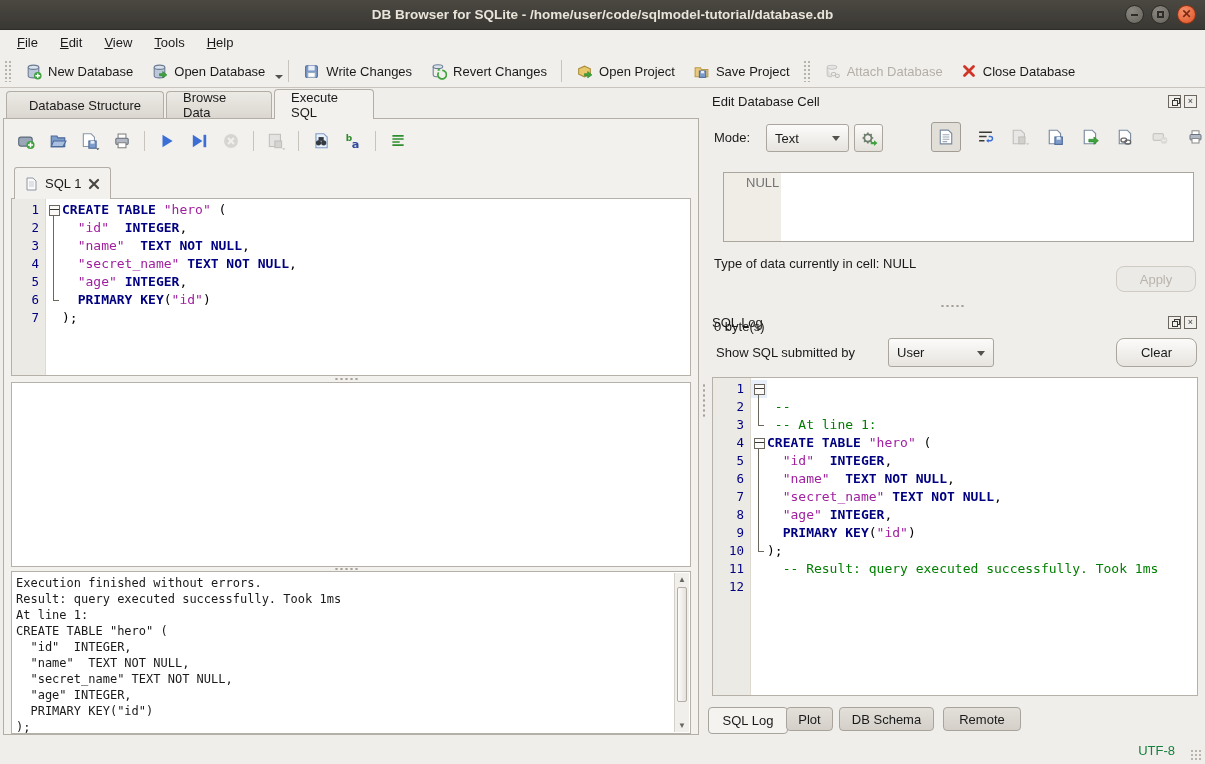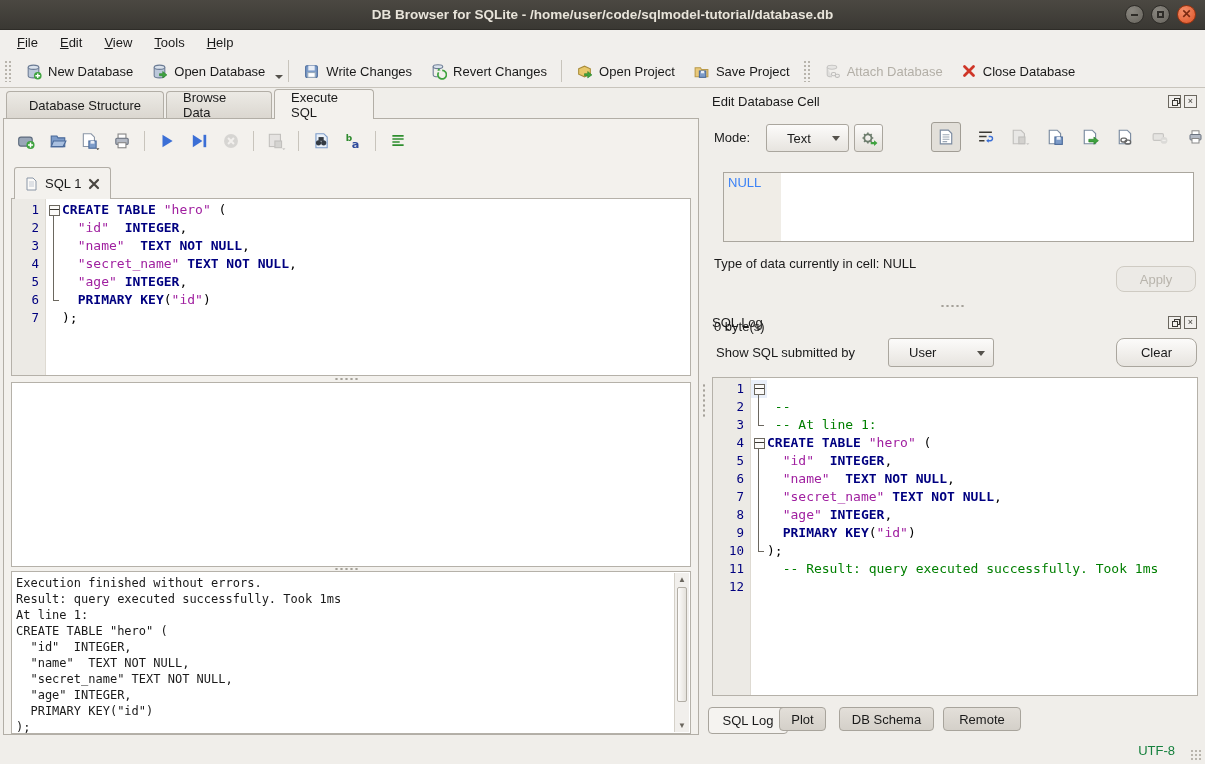--- a/index.html
+++ b/index.html
@@ -96,31 +96,31 @@
     background-image:radial-gradient(circle,#a5a199 1px,transparent 1.3px); background-size:4px 5px; }
 
   
   #dock { position:absolute; top:88px; left:702px; width:503px; height:649px; }
   .dock-title { font-size:13px; color:#1a1a1a; }
   .dockbtn { width:13px; height:13px; border:1px solid #6b675f; background:#f1efec; display:flex;
     align-items:center; justify-content:center; font-size:9px; color:#3a3833; line-height:1; }
   .float-glyph { width:6px; height:6px; border:1px solid #3a3833; box-shadow:2px -2px 0 -1px #f1efec, 2px -2px 0 0 #3a3833; margin:2px 0 0 0; }
 
   .select { background:linear-gradient(#fcfbfa,#e7e4df); border:1px solid #aaa69e; border-radius:3px;
-    display:flex; align-items:center; padding:0 20px; position:relative; }
+    display:flex; align-items:center; padding:0 8px; position:relative; }
   .select .sel-caret { position:absolute; right:8px; top:11px; width:0; height:0;
     border-left:4px solid transparent; border-right:4px solid transparent; border-top:5px solid #55524c; }
   .btn { border:1px solid #aaa69e; border-radius:8px; background:linear-gradient(#fcfbfa,#e7e4df);
     display:flex; align-items:center; justify-content:center; }
   .btn.disabled { background:#eceae6; border-color:#cfcbc3; color:#b8b4ac; }
   #clear-btn::first-letter { text-decoration:underline; }
 
   #nullbox { position:absolute; left:21px; top:84px; width:471px; height:70px; background:#fff; border:1px solid #aaa69e; }
   #nullbox .nullcol { position:absolute; left:0; top:0; bottom:0; width:57px; background:#f0ede7; }
-  #nullbox .nullval { position:absolute; left:4px; top:2px; color:#3b82f6; }
+  #nullbox .nullval { position:absolute; left:22px; top:2px; color:#737373; }
 
   #gearbtn { position:absolute; left:152px; top:36px; width:29px; height:28px; border:1px solid #aaa69e;
     border-radius:3px; background:linear-gradient(#fcfbfa,#e4e1db); display:flex; align-items:center; justify-content:center; }
   .iconrow { position:absolute; left:229px; top:34px; display:flex; align-items:center; gap:13px; }
   .cellico { width:22px; height:22px; display:flex; align-items:center; justify-content:center; }
   .cellico.pressed { border:1px solid #a19d95; background:#e2dfd9; border-radius:3px; width:30px; height:30px; }
   .cellico.dis { opacity:.45; filter:grayscale(.9); }
 
   
   .dtab { position:absolute; display:flex; align-items:center; justify-content:center; border:1px solid #a8a49c;
@@ -581,21 +581,21 @@
             <span class="ln">12</span>
             <span class="fold"></span>
             <span class="ct"></span>
           </div>
         </div>
     </div>
 
     <div class="dtab active" style="left:6px; width:80px;">
       <span>SQL Log</span>
     </div>
-    <div class="dtab" style="left:77px; width:47px;">
+    <div class="dtab" style="left:84px; width:47px;">
       <span>Plot</span>
     </div>
     <div class="dtab" style="left:137px; width:95px;">
       <span>DB Schema</span>
     </div>
     <div class="dtab" style="left:241px; width:78px;">
       <span>Remote</span>
     </div>
   </div>
 

